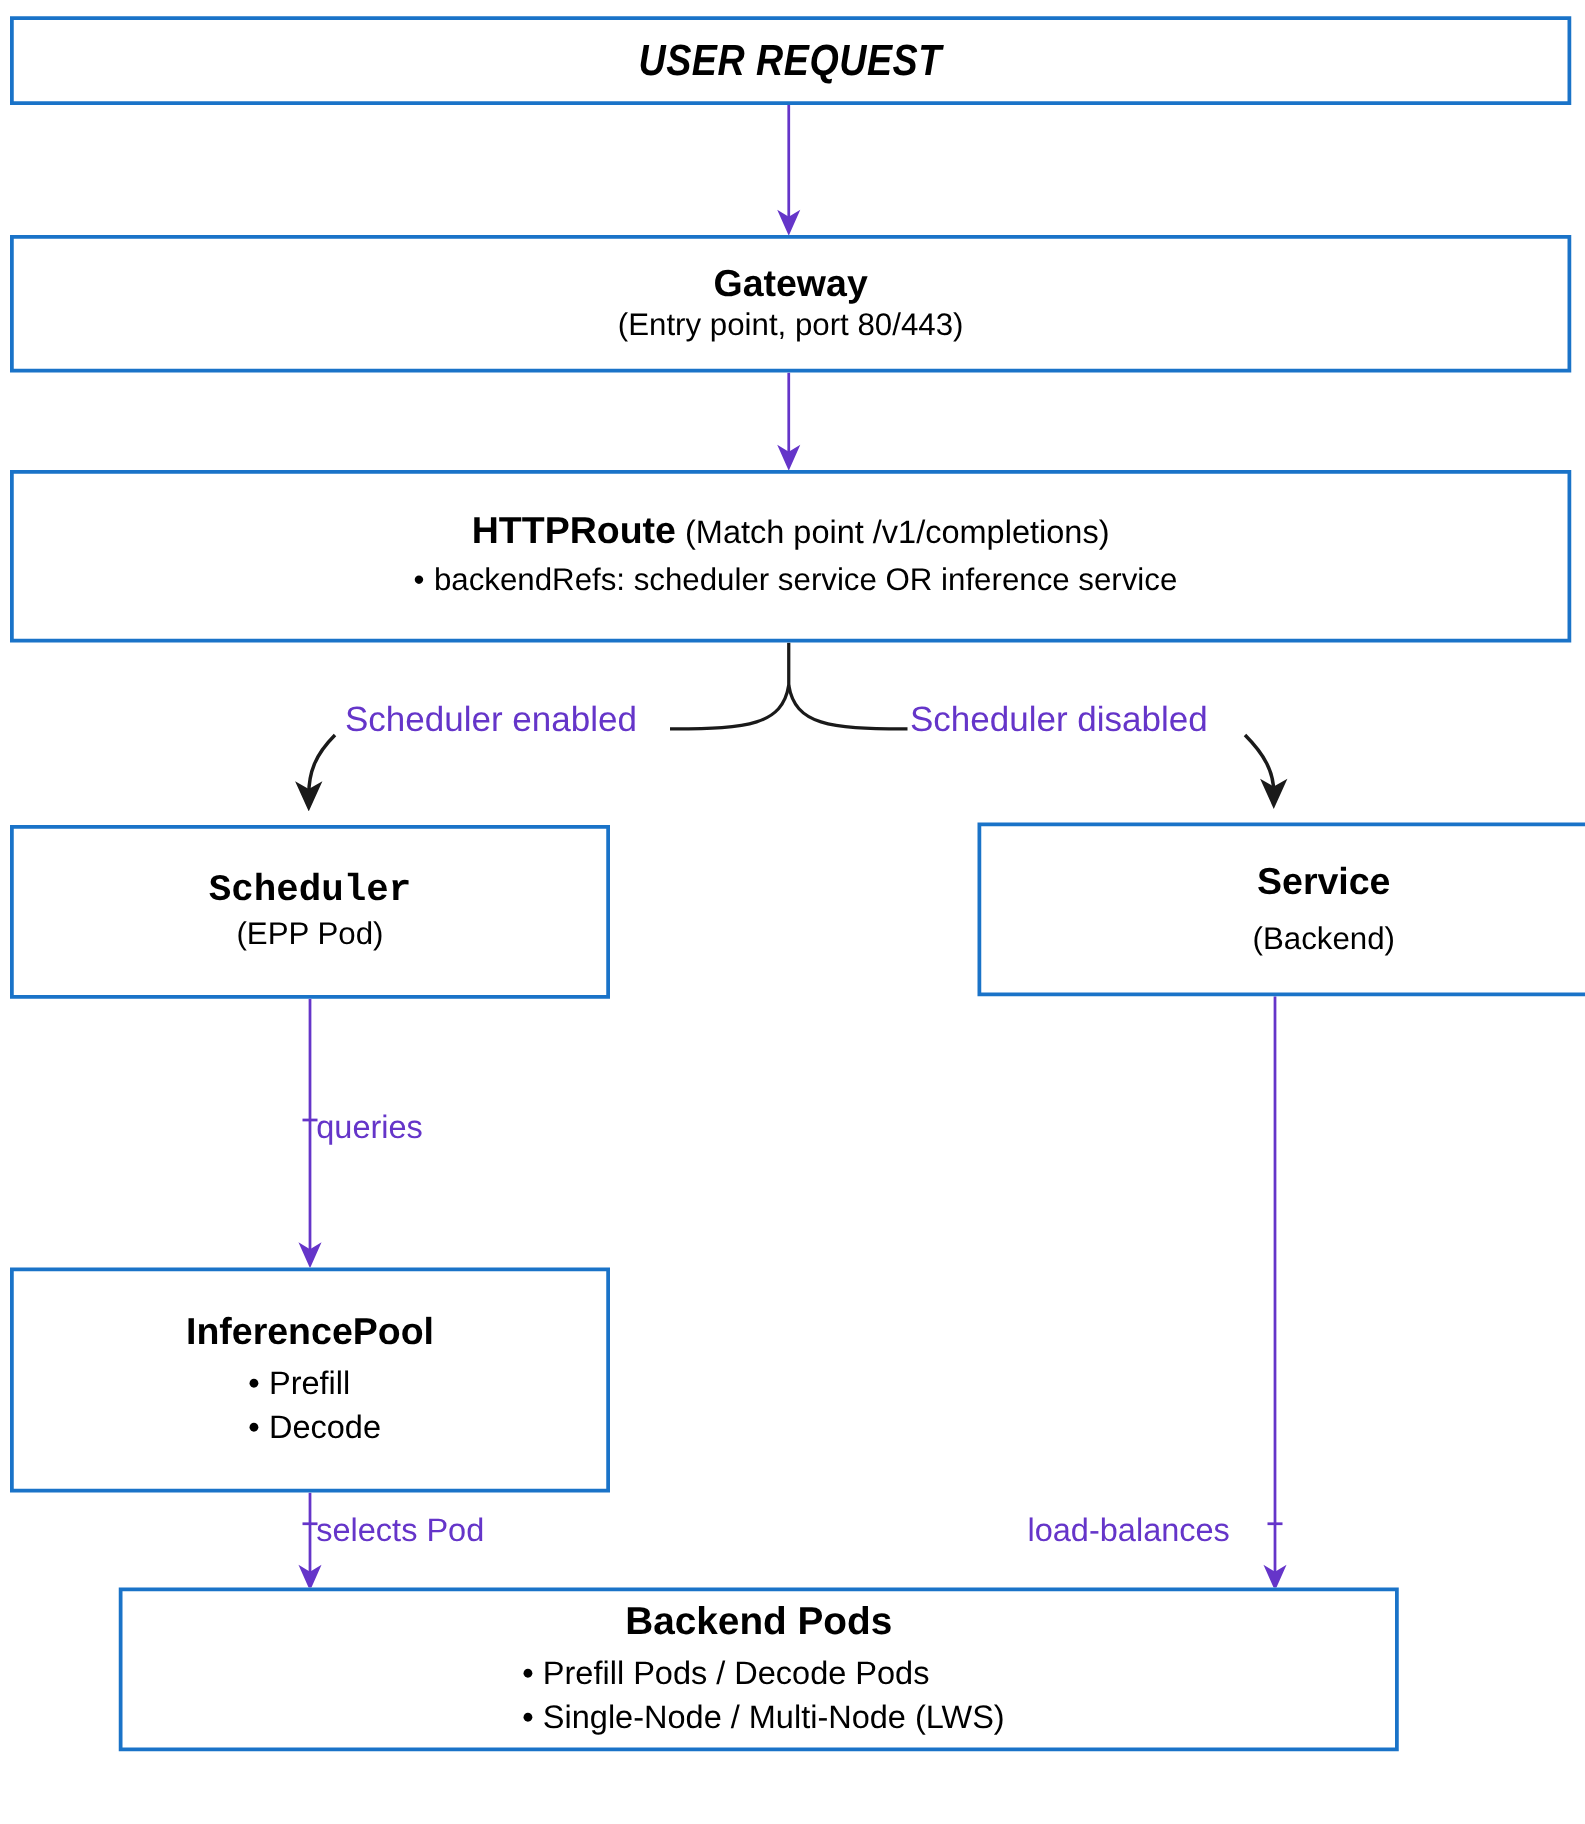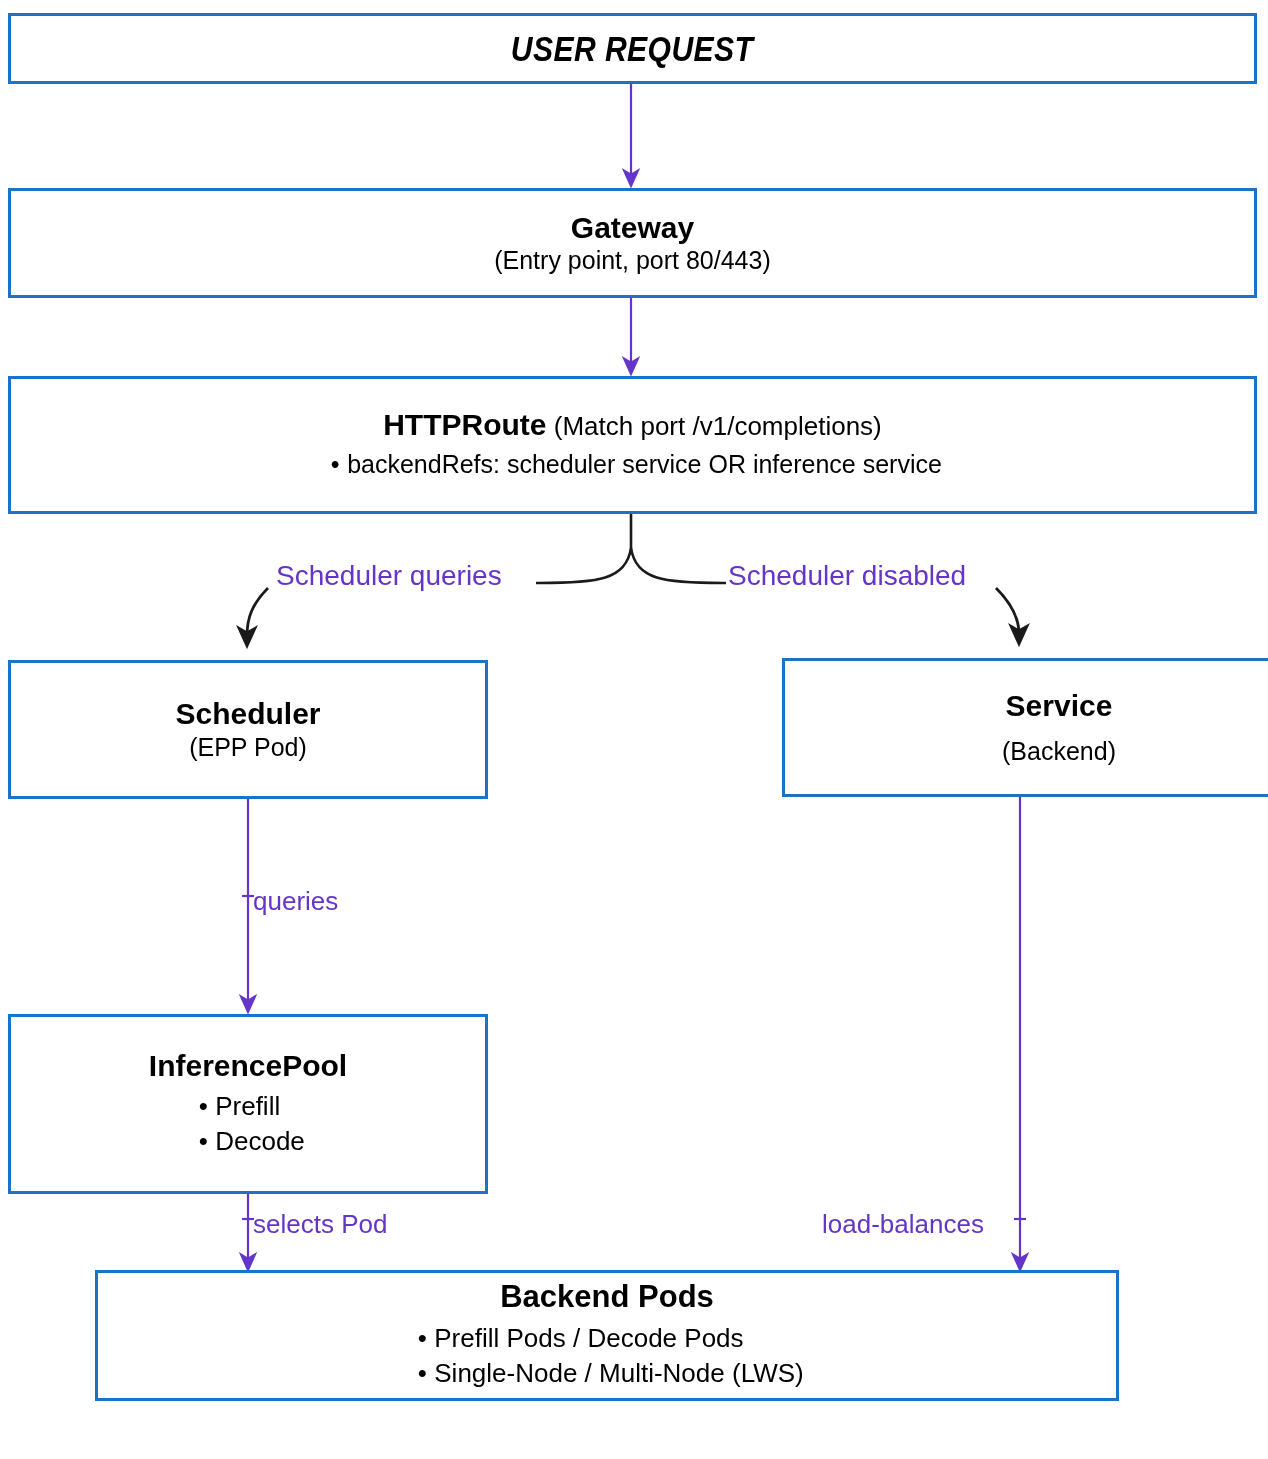--- a/index.html
+++ b/index.html
@@ -93,21 +93,21 @@
   #node-inferencepool{ left: 8px;   top: 1014px; width: 480px;  height: 180px; }
   #node-backendpods  { left: 95px;  top: 1270px; width: 1024px; height: 131px; }
 
   #node-gateway .title { font-size: 30px; }
   #node-gateway .subtitle { font-size: 25px; margin-top: 2px; }
 
   #node-httproute .hdr { font-size: 26px; color: #000; }
   #node-httproute .hdr b { font-size: 30px; }
   #node-httproute .bullets li { font-size: 25px; }
 
-  #node-scheduler .title { font-size: 30px; }
+  #node-scheduler .title { font-size: 30px; font-family: Liberation Mono, monospace; }
   #node-scheduler .subtitle { font-size: 25px; margin-top: 3px; }
 
   #node-service .title { font-size: 30px; }
   #node-service .subtitle { font-size: 25px; margin-top: 3px; }
 
   #node-inferencepool .title {
     font-size: 30px;
     font-family: "Liberation Sans", sans-serif;
   }
   #node-inferencepool .bullets li {
@@ -189,21 +189,21 @@
       <line x1="248" y1="1194" x2="248" y2="1262" stroke="#6535c9" stroke-width="2.2" marker-end="url(#arrow-purple)"></line>
       <line x1="242" y1="1219" x2="254" y2="1219" stroke="#6535c9" stroke-width="2.2"></line>
     </g>
 
     <g>
       <line x1="1020" y1="797" x2="1020" y2="1262" stroke="#6535c9" stroke-width="2.2" marker-end="url(#arrow-purple)"></line>
       <line x1="1014" y1="1219" x2="1026" y2="1219" stroke="#6535c9" stroke-width="2.2"></line>
     </g>
   </svg>
 
-  <div class="edge-label big" id="label-scheduler-enabled" style="color: rgb(101, 53, 201);">Scheduler queries</div>
+  <div class="edge-label big" id="label-scheduler-enabled" style="color: rgb(101, 53, 201);">Scheduler enabled</div>
 
   <div class="edge-label big" id="label-scheduler-disabled" style="color: rgb(101, 53, 201);">Scheduler disabled</div>
 
   <div class="edge-label" id="label-queries" style="color: rgb(101, 53, 201);">queries</div>
 
   <div class="edge-label" id="label-selects-pod" style="color: rgb(101, 53, 201);">selects Pod</div>
 
   <div class="edge-label" id="label-load-balances" style="color: rgb(101, 53, 201);">load-balances</div>
 
   <div class="node" id="node-user-request" style="border-color: rgb(26, 115, 200);">
@@ -211,21 +211,21 @@
   </div>
 
   <div class="node cond" id="node-gateway" style="border-color: rgb(26, 115, 200);">
     <div class="title">Gateway</div>
     <div class="subtitle">(Entry point, port 80/443)</div>
   </div>
 
   <div class="node cond" id="node-httproute" style="border-color: rgb(26, 115, 200);">
     <div class="hdr">
       <b>HTTPRoute</b>
-      <span>(Match port /v1/completions)</span>
+      <span>(Match point /v1/completions)</span>
     </div>
     <ul class="bullets">
       <li>backendRefs: scheduler service OR inference service</li>
     </ul>
   </div>
 
   <div class="node cond" id="node-scheduler" style="border-color: rgb(26, 115, 200);">
     <div class="title">Scheduler</div>
     <div class="subtitle">(EPP Pod)</div>
   </div>

